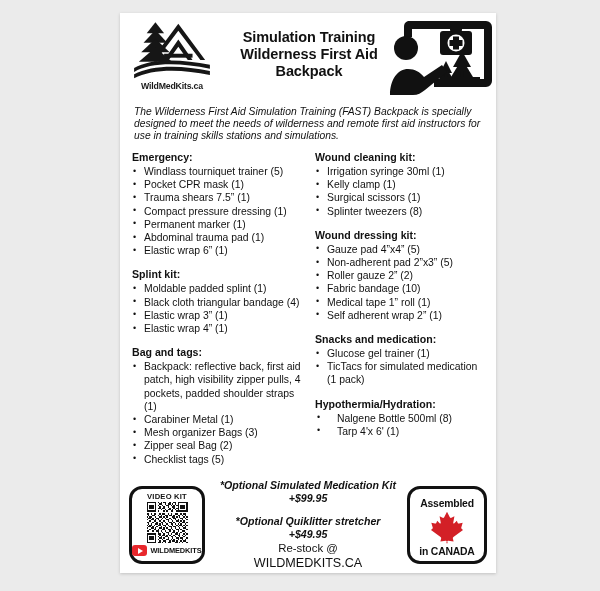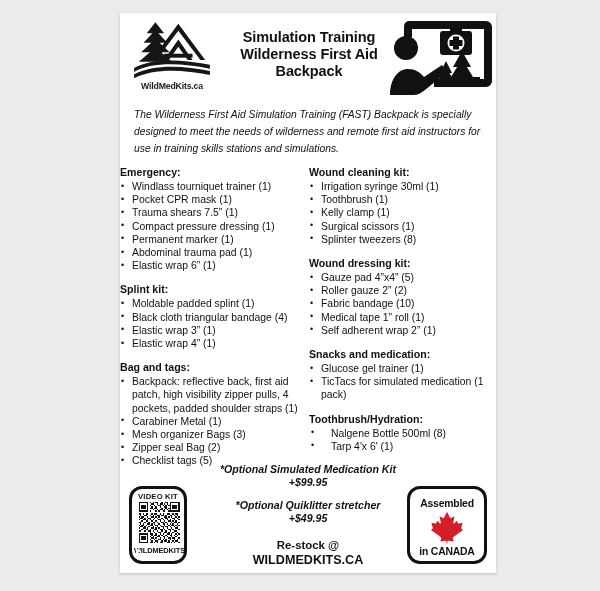--- a/index.html
+++ b/index.html
@@ -57,29 +57,29 @@
     position: absolute;
     right: 4px; top: 2px;
     width: 104px; height: 82px;
   }
 
   
   .intro {
     margin: 1px 14px 0 14px;
     font-style: italic;
     font-size: 10.3px;
-    line-height: 17px;
+    line-height: 12px;
     color: #111;
     text-align: left;
   }
 
   
   .columns {
     display: flex;
-    margin: 9px 10px 0 0;
+    margin: 9px 10px 0 12px;
   }
   .col { width: 50%; }
   .col.right { padding-left: 6px; }
 
   .sec { margin-bottom: 11px; }
   .sec-title {
     font-weight: bold;
     font-size: 10.6px;
     line-height: 13px;
     color: #111;
@@ -104,45 +104,44 @@
   ul.items.wide-indent li::before { left: 2px; }
 
   
   .footer {
     position: absolute;
     left: 0; right: 0; bottom: 0;
     height: 110px;
   }
   .promos {
     position: absolute;
-    left: 78px; right: 78px; top: 0;
+    left: 78px; right: 78px; top: 16px;
     text-align: center;
   }
   .promo-line {
     font-style: italic;
     font-weight: bold;
     font-size: 10.6px;
     line-height: 13px;
     color: #111;
   }
   .promo-gap { height: 10px; }
   .restock {
-    margin-top: 13px;
-    font-weight: bold;
+    font-weight: normal;
     font-size: 11.4px;
     line-height: 14.5px;
     color: #111;
   }
   .restock .big { font-size: 12.6px; }
 
   
   .badge-video {
     position: absolute;
     left: 9px; bottom: 9px;
-    width: 58px; height: 78px;
+    width: 76px; height: 78px;
     border: 3px solid #111;
     border-radius: 13px;
     background: #fff;
     text-align: center;
     padding-top: 3px;
     margin-top: 42px;
   }
   .vk-label {
     font-weight: bold;
     font-size: 7.6px;
@@ -252,21 +251,21 @@
     </div>
 
     <div class="intro">The Wilderness First Aid Simulation Training (FAST) Backpack is specially designed to meet the needs of wilderness and remote first aid instructors for use in training skills stations and simulations.</div>
 
     <div class="columns">
       <div class="col left">
 
         <div class="sec">
           <div class="sec-title">Emergency:</div>
           <ul class="items">
-            <li>Windlass tourniquet trainer (1)</li>
+            <li>Windlass tourniquet trainer (5)</li>
             <li>Pocket CPR mask (1)</li>
             <li>Trauma shears 7.5” (1)</li>
             <li>Compact pressure dressing (1)</li>
             <li>Permanent marker (1)</li>
             <li>Abdominal trauma pad (1)</li>
             <li>Elastic wrap 6” (1)</li>
           </ul>
         </div>
 
         <div class="sec">
@@ -291,48 +290,48 @@
         </div>
 
       </div>
 
       <div class="col right">
 
         <div class="sec">
           <div class="sec-title">Wound cleaning kit:</div>
           <ul class="items">
             <li>Irrigation syringe 30ml (1)</li>
-            <li>Toothbrush (1)</li>
             <li>Kelly clamp (1)</li>
             <li>Surgical scissors (1)</li>
             <li>Splinter tweezers (8)</li>
           </ul>
         </div>
 
         <div class="sec">
           <div class="sec-title">Wound dressing kit:</div>
           <ul class="items">
             <li>Gauze pad 4”x4” (5)</li>
+            <li>Non-adherent pad 2”x3” (5)</li>
             <li>Roller gauze 2” (2)</li>
             <li>Fabric bandage (10)</li>
             <li>Medical tape 1” roll (1)</li>
             <li>Self adherent wrap 2” (1)</li>
           </ul>
         </div>
 
         <div class="sec">
           <div class="sec-title">Snacks and medication:</div>
           <ul class="items">
             <li>Glucose gel trainer (1)</li>
             <li>TicTacs for simulated medication (1 pack)</li>
           </ul>
         </div>
 
         <div class="sec">
-          <div class="sec-title">Toothbrush/Hydration:</div>
+          <div class="sec-title">Hypothermia/Hydration:</div>
           <ul class="items wide-indent">
             <li>Nalgene Bottle 500ml (8)</li>
             <li>Tarp 4'x 6' (1)</li>
           </ul>
         </div>
 
       </div>
     </div>
 
     <div class="footer">

